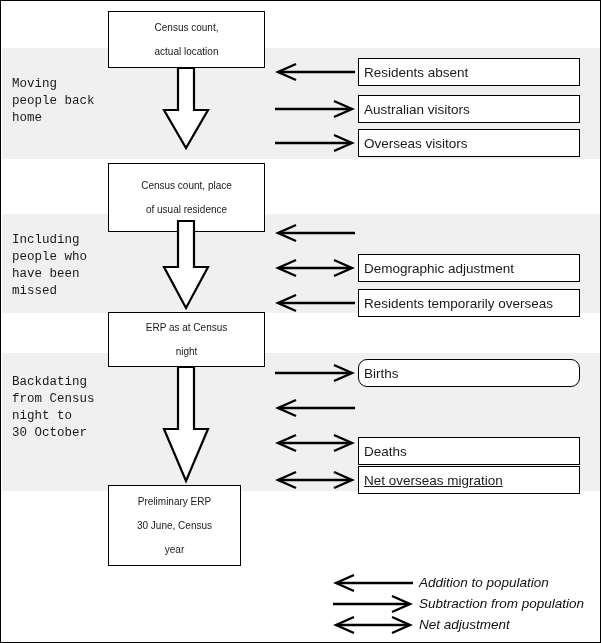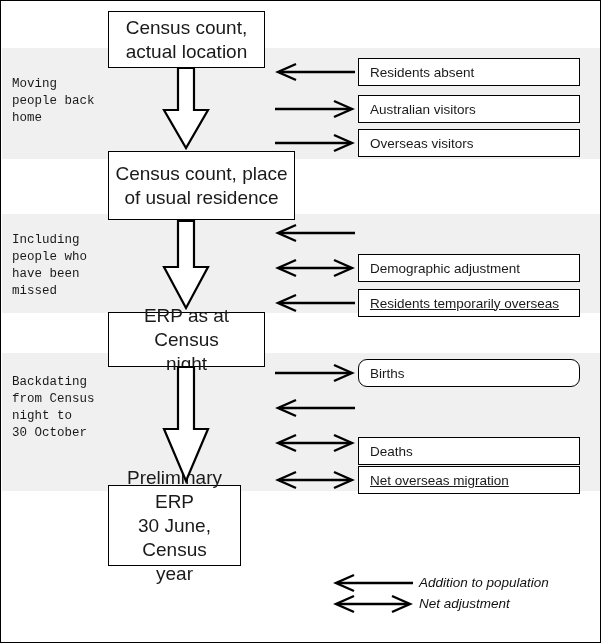--- a/index.html
+++ b/index.html
@@ -37,38 +37,38 @@
   }
   .node-box {
     position: absolute;
     box-sizing: border-box;
     border: 1.2px solid #000000;
     background: #ffffff;
     display: flex;
     align-items: center;
     justify-content: center;
     text-align: center;
-    font-size: 19px;
+    font-size: 10px;
     line-height: 24px;
     color: #1a1a1a;
     padding: 2px 6px;
   }
   .item-box {
     position: absolute;
     box-sizing: border-box;
     border: 1.2px solid #000000;
     background: #ffffff;
     display: flex;
     align-items: center;
     justify-content: flex-start;
     text-align: left;
     font-size: 13.5px;
     line-height: 17px;
     color: #1a1a1a;
-    padding: 0 11px;
+    padding: 0 5px;
     left: 357px;
     width: 222px;
     height: 28px;
   }
   .block-arrow {
     position: absolute;
     left: 160px;
     width: 50px;
   }
   .conn {
@@ -121,21 +121,21 @@
 people who
 have been
 missed</div>
   <div class="stage-label" style="top:373px;">Backdating
 from Census
 night to
 30 October</div>
 
   <div class="node-box" style="left:107px;top:10px;width:157px;height:57px;white-space:pre-line;">Census count,
 actual location</div>
-  <div class="node-box" style="left:107px;top:150px;width:187px;height:69px;white-space:pre-line;">Census count, place
+  <div class="node-box" style="left:107px;top:162px;width:157px;height:69px;white-space:pre-line;">Census count, place
 of usual residence</div>
   <div class="node-box" style="left:107px;top:311px;width:157px;height:55px;white-space:pre-line;">ERP as at Census
 night</div>
   <div class="node-box" style="left:107px;top:484px;width:133px;height:81px;white-space:pre-line;">Preliminary ERP
 30 June, Census
 year</div>
 
   <div class="block-arrow" style="top:67px;height:84px;">
     <svg viewBox="0 0 50 84" width="50" height="84" preserveAspectRatio="none" aria-hidden="true">
       <polygon points="17,0 33,0 33,42 47,42 25,80 3,42 17,42" fill="#ffffff" stroke="#000000" stroke-width="2.2" stroke-linejoin="miter"></polygon>
@@ -191,21 +191,21 @@
     </svg>
   </div>
   <div class="item-box" style="top:253px;">Demographic adjustment</div>
 
   <div class="conn" style="top:292px;">
     <svg viewBox="0 0 80 20" width="80" height="20" aria-hidden="true">
       <line x1="4" y1="10" x2="80" y2="10" stroke="#000000" stroke-width="2.4"></line>
       <polyline points="21,2 3,10 21,18" fill="none" stroke="#000000" stroke-width="2.4"></polyline>
     </svg>
   </div>
-  <div class="item-box" style="top:288px;text-decoration:underline;">Residents temporarily overseas</div>
+  <div class="item-box" style="top:288px;">Residents temporarily overseas</div>
 
   <div class="conn" style="top:362px;">
     <svg viewBox="0 0 80 20" width="80" height="20" aria-hidden="true">
       <line x1="0" y1="10" x2="76" y2="10" stroke="#000000" stroke-width="2.4"></line>
       <polyline points="59,2 77,10 59,18" fill="none" stroke="#000000" stroke-width="2.4"></polyline>
     </svg>
   </div>
   <div class="item-box" style="top:358px;border-radius:9px;">Births</div>
 
   <div class="conn" style="top:397px;">
@@ -239,20 +239,29 @@
         <svg viewBox="0 0 80 18" width="80" height="18" aria-hidden="true">
           <line x1="4" y1="9" x2="80" y2="9" stroke="#000000" stroke-width="2.4"></line>
           <polyline points="21,1 3,9 21,17" fill="none" stroke="#000000" stroke-width="2.4"></polyline>
         </svg>
       </span>
       <span class="legend-text">Addition to population</span>
     </div>
     <div class="legend-row">
       <span class="legend-arrow">
         <svg viewBox="0 0 80 18" width="80" height="18" aria-hidden="true">
+          <line x1="0" y1="9" x2="76" y2="9" stroke="#000000" stroke-width="2.4"></line>
+          <polyline points="59,1 77,9 59,17" fill="none" stroke="#000000" stroke-width="2.4"></polyline>
+        </svg>
+      </span>
+      <span class="legend-text">Subtraction from population</span>
+    </div>
+    <div class="legend-row">
+      <span class="legend-arrow">
+        <svg viewBox="0 0 80 18" width="80" height="18" aria-hidden="true">
           <line x1="4" y1="9" x2="76" y2="9" stroke="#000000" stroke-width="2.4"></line>
           <polyline points="21,1 3,9 21,17" fill="none" stroke="#000000" stroke-width="2.4"></polyline>
           <polyline points="59,1 77,9 59,17" fill="none" stroke="#000000" stroke-width="2.4"></polyline>
         </svg>
       </span>
       <span class="legend-text">Net adjustment</span>
     </div>
   </div>
 
 </div>

